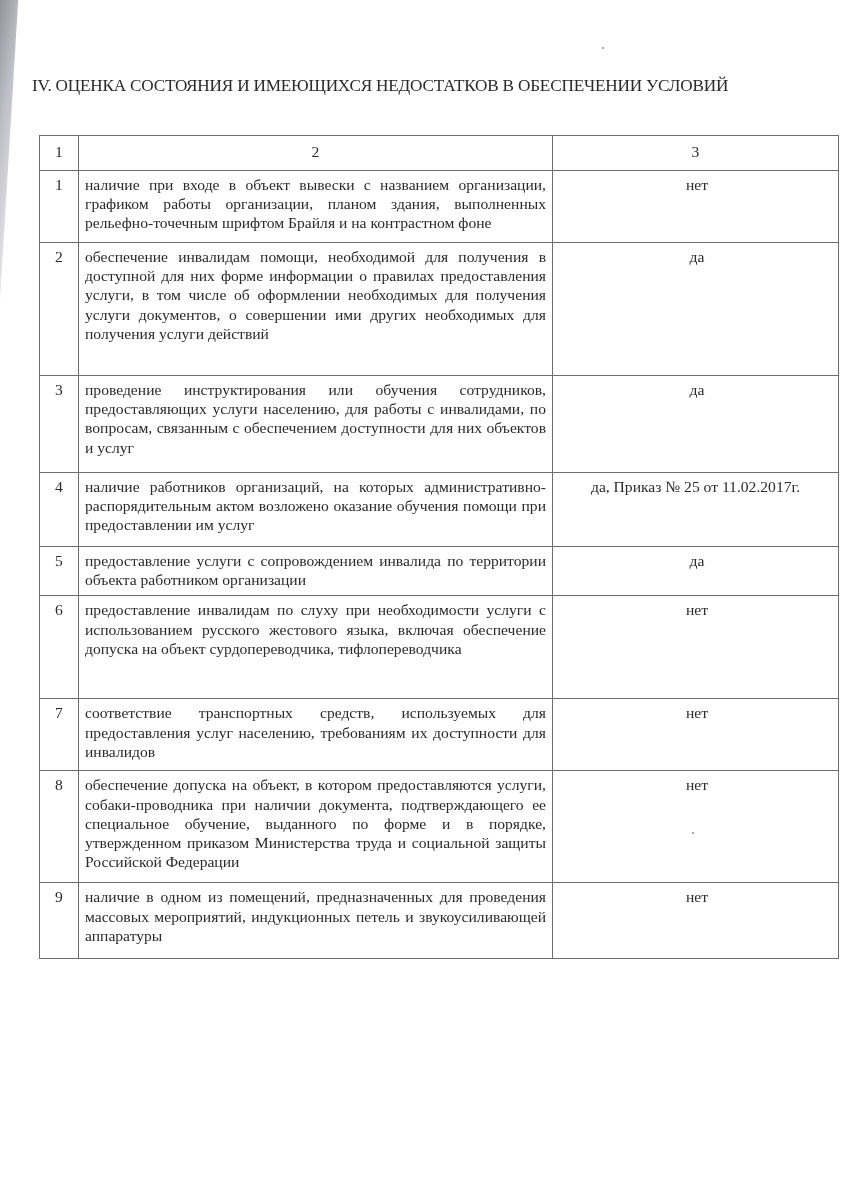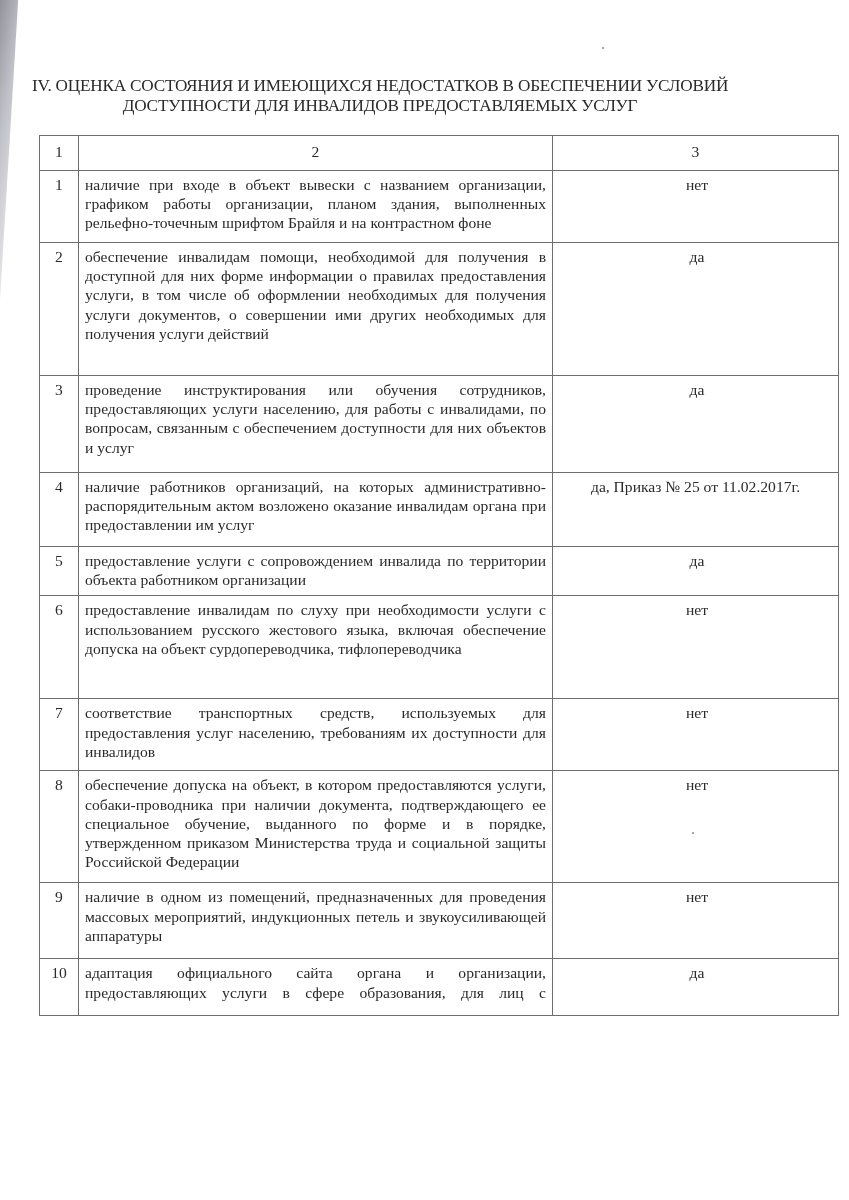--- a/index.html
+++ b/index.html
@@ -51,21 +51,20 @@
 </style>
 </head>
 <body>
 
 <div class="scan-edge"></div>
 <div class="speck" style="left:602px; top:47px;"></div>
 <div class="speck" style="left:692px; top:832px;"></div>
 
 <div class="title">
   <div>IV. ОЦЕНКА СОСТОЯНИЯ И ИМЕЮЩИХСЯ НЕДОСТАТКОВ В ОБЕСПЕЧЕНИИ УСЛОВИЙ</div>
-  <div>ДОСТУПНОСТИ ДЛЯ ИНВАЛИДОВ ПРЕДОСТАВЛЯЕМЫХ УСЛУГ</div>
 </div>
 
 <table>
   <colgroup>
       <col class="c1">
       <col class="c2">
       <col class="c3">
     </colgroup>
   <thead>
     <tr class="idx">
@@ -85,21 +84,21 @@
       <td class="desc">обеспечение инвалидам помощи, необходимой для получения в доступной для них форме информации о правилах предоставления услуги, в том числе об оформлении необходимых для получения услуги документов, о совершении ими других необходимых для получения услуги действий</td>
       <td class="val">да</td>
     </tr>
     <tr style="height:97px">
       <td class="num">3</td>
       <td class="desc">проведение инструктирования или обучения сотрудников, предоставляющих услуги населению, для работы с инвалидами, по вопросам, связанным с обеспечением доступности для них объектов и услуг</td>
       <td class="val">да</td>
     </tr>
     <tr style="height:74px">
       <td class="num">4</td>
-      <td class="desc">наличие работников организаций, на которых административно-распорядительным актом возложено оказание инвалидам органа при предоставлении им услуг</td>
+      <td class="desc">наличие работников организаций, на которых административно-распорядительным актом возложено оказание обучения помощи при предоставлении им услуг</td>
       <td class="val" style="white-space:nowrap; padding-left:2px; padding-right:2px;text-align:center;">да, Приказ № 25 от 11.02.2017г.</td>
     </tr>
     <tr style="height:44px">
       <td class="num">5</td>
       <td class="desc">предоставление услуги с сопровождением инвалида по территории объекта работником организации</td>
       <td class="val">да</td>
     </tr>
     <tr style="height:103px">
       <td class="num">6</td>
       <td class="desc">предоставление инвалидам по слуху при необходимости услуги с использованием русского жестового языка, включая обеспечение допуска на объект сурдопереводчика, тифлопереводчика</td>
@@ -113,19 +112,14 @@
     <tr style="height:112px">
       <td class="num">8</td>
       <td class="desc">обеспечение допуска на объект, в котором предоставляются услуги, собаки-проводника при наличии документа, подтверждающего ее специальное обучение, выданного по форме и в порядке, утвержденном приказом Министерства труда и социальной защиты Российской Федерации</td>
       <td class="val">нет</td>
     </tr>
     <tr style="height:76px">
       <td class="num">9</td>
       <td class="desc">наличие в одном из помещений, предназначенных для проведения массовых мероприятий, индукционных петель и звукоусиливающей аппаратуры</td>
       <td class="val">нет</td>
     </tr>
-    <tr style="height:57px">
-      <td class="num">10</td>
-      <td class="desc" style="text-align-last:justify;">адаптация официального сайта органа и организации, предоставляющих услуги в сфере образования, для лиц с</td>
-      <td class="val">да</td>
-    </tr>
   </tbody>
 </table>
 
 </body></html>

